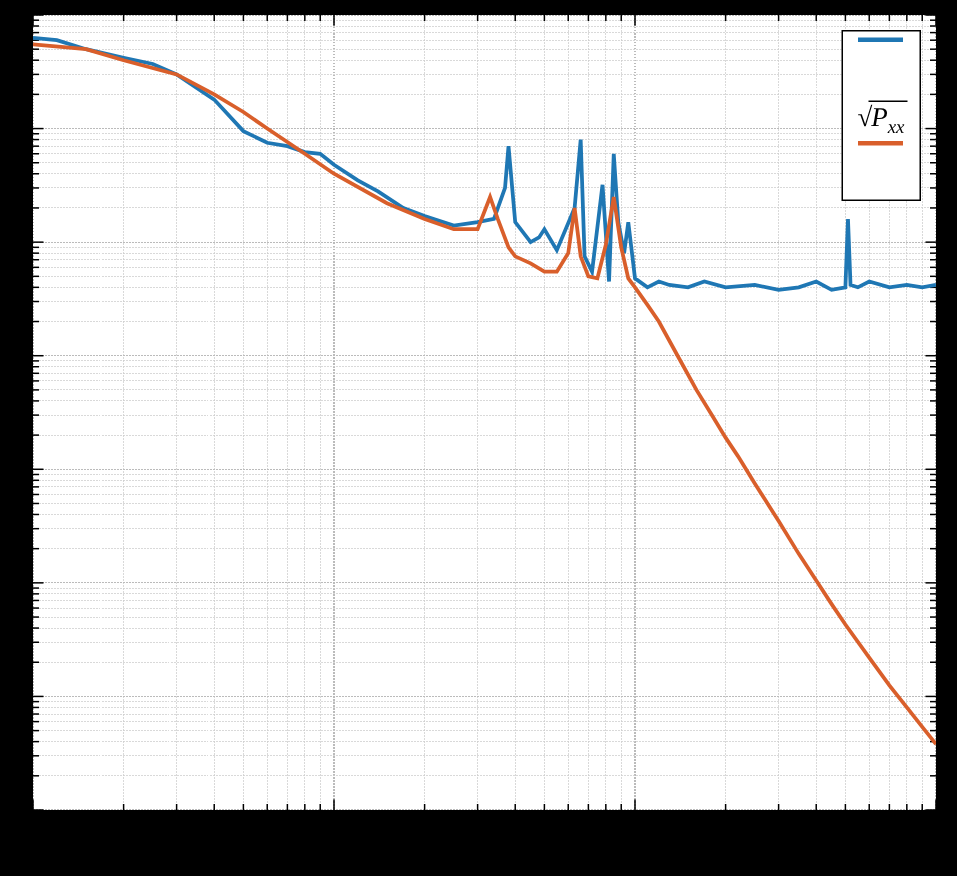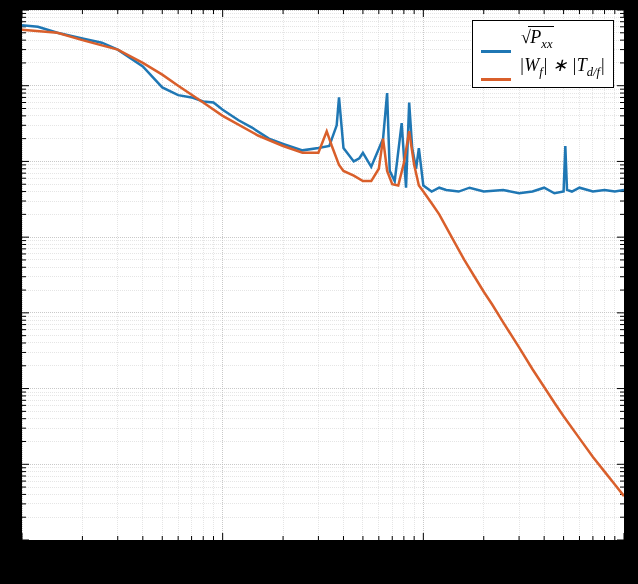--- a/index.html
+++ b/index.html
@@ -53,22 +53,23 @@
     right: 10px;
     top: 10px;
     background: #fff;
     border: 1px solid #000;
     padding: 4px 8px 6px 8px;
     font-size: 18px;
     line-height: 1.4;
   }
   .legend-row {
     display: flex;
-    align-items: flex-end;
+    align-items: center;
     gap: 8px;
+    flex-direction: column;
   }
   .swatch {
     width: 30px;
     height: 0;
     border-top: 3px solid;
     flex: 0 0 30px;
   }
   .swatch.blue { border-color: #1f77b4; }
   .swatch.red  { border-color: #d95f2b; }
   .legend-text { white-space: nowrap; font-style: italic; }
@@ -379,16 +380,15 @@
     </g>
   </svg>
 
   <div class="legend-box">
     <div class="legend-row">
       <span class="swatch blue"></span>
       <span class="legend-text" id="leg1"><span class="sqrt"><span class="radicand">P<sub>xx</sub></span></span></span>
     </div>
     <div class="legend-row">
       <span class="swatch red"></span>
-      <span class="legend-text" id="leg2">|W<sub>f</sub>| ∗ |T<sub>d/f</sub>|</span>
     </div>
   </div>
 </div>
 
 </body></html>

